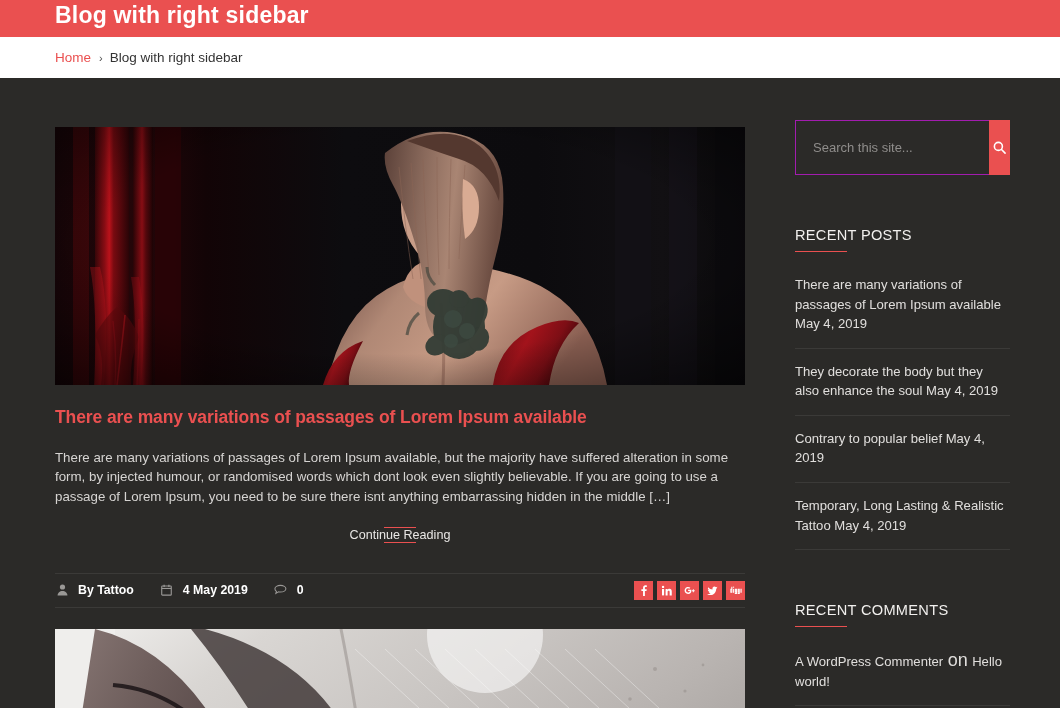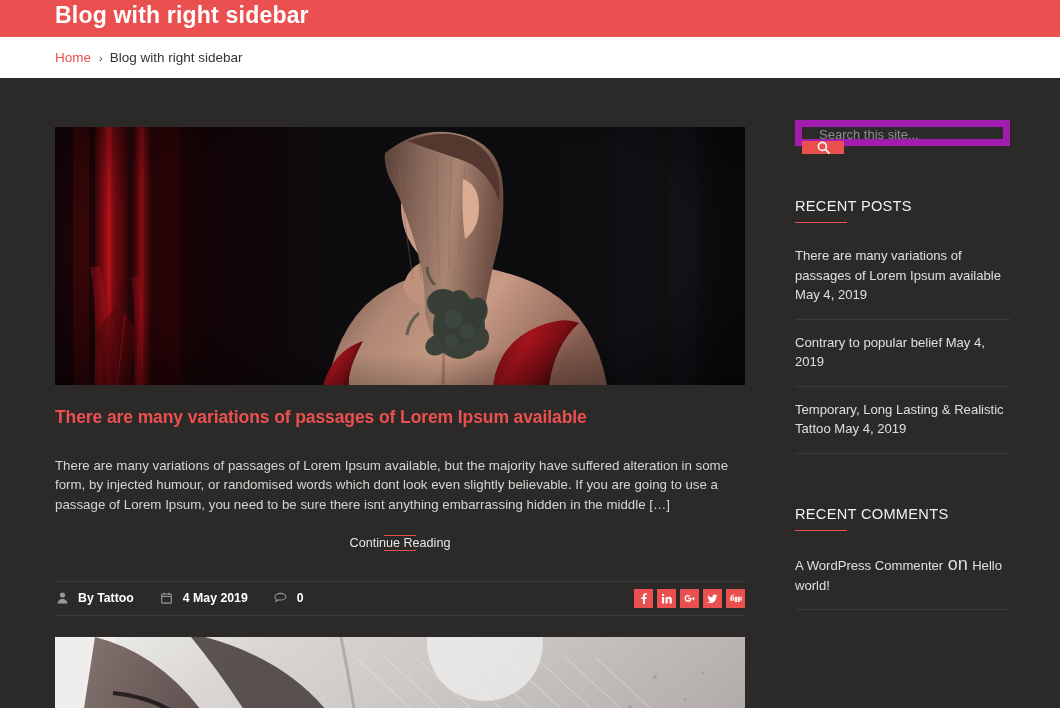--- a/index.html
+++ b/index.html
@@ -77,21 +77,21 @@
     display: block;
     margin-top: 22px;
     color: #ea5050;
     font-size: 17.5px;
     font-weight: 700;
     text-decoration: none;
     line-height: 1.2;
     letter-spacing: -.1px;
   }
   .post-excerpt {
-    margin-top: 28px;
+    margin-top: 20px;
     color: #d6d4d2;
     font-size: 13.3px;
     line-height: 1.45;
     max-width: 690px;
   }
 
   .continue-wrap {
     margin-top: 21px;
     display: flex;
     align-items: center;
@@ -155,24 +155,23 @@
     height: 88px;
     overflow: hidden;
     display: block;
     background: #cfcac6;
   }
   .post2-thumb svg { display:block; width: 690px; height: 258px; }
 
   
   .search-form {
     display: flex;
-    height: 26px;
-    border: 7px solid #a21caf;
+    height: 55px;
+    border: 1px solid #a21caf;
     width: 215px;
-    flex-direction: column;
   }
   .search-input {
     flex: 1;
     background: transparent;
     border: none;
     outline: none;
     color: #cfcdcb;
     font-size: 13px;
     font-family: "Liberation Sans", sans-serif;
     padding-left: 17px;
@@ -503,20 +502,21 @@
             <path d="M9.2 9.2 L13 13" stroke-linecap="round"></path>
           </svg>
         </span>
       </button>
     </form>
 
     <section class="widget">
       <h3 class="widget-title">Recent Posts</h3>
       <ul>
         <li><a href="#">There are many variations of passages of Lorem Ipsum available May 4, 2019</a></li>
+        <li><a href="#">They decorate the body but they also enhance the soul May 4, 2019</a></li>
         <li><a href="#">Contrary to popular belief May 4, 2019</a></li>
         <li><a href="#">Temporary, Long Lasting &amp; Realistic Tattoo May 4, 2019</a></li>
       </ul>
     </section>
 
     <section class="widget">
       <h3 class="widget-title">Recent Comments</h3>
       <ul>
         <li>
           <a class="cmt-author" href="#">A WordPress Commenter</a>

